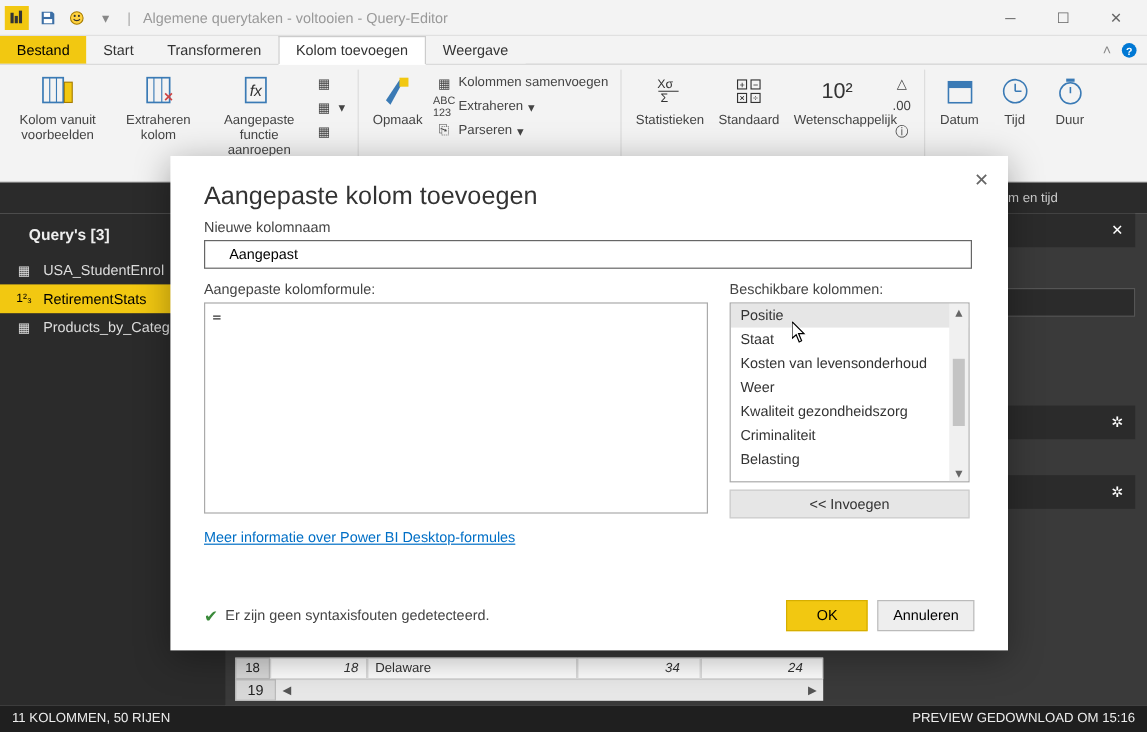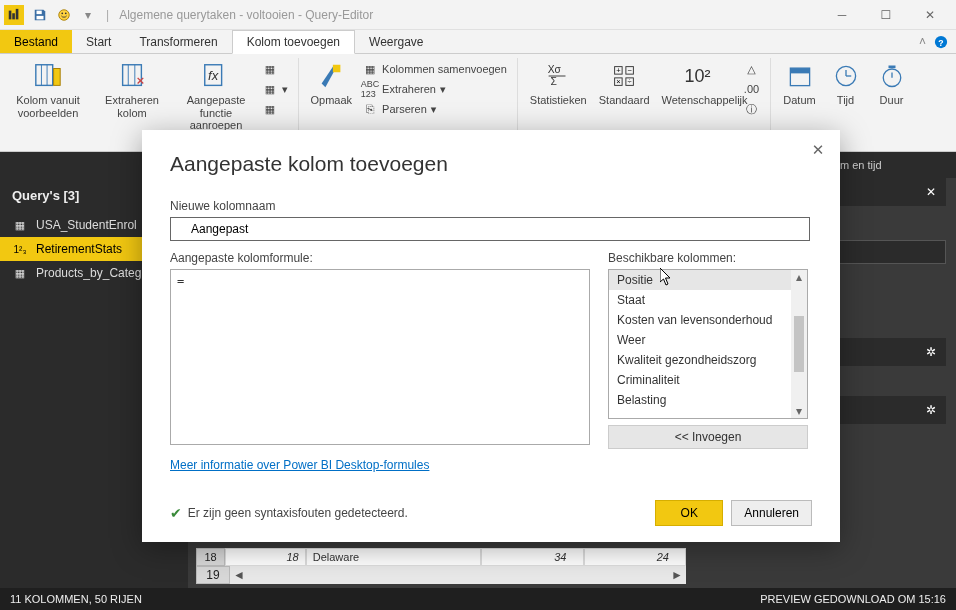--- a/index.html
+++ b/index.html
@@ -32,21 +32,21 @@
 .rstack { display:flex; flex-direction:column; gap:2px; padding-top:2px; }
 .rsmall { display:flex; align-items:center; gap:4px; font-size:11px; color:#444; padding:1px 4px; }
 .rsmall .sico { width:16px; height:16px; display:flex; align-items:center; justify-content:center; }
 
 
 .darkbar { height:26px; background:#2b2b2b; color:#ccc; display:flex; align-items:center; font-size:11px; }
 
 
 .main { position:absolute; top:178px; left:0; right:0; bottom:22px; background:#3a3a3a; display:flex; }
 .sidebar { width:188px; background:#2b2b2b; color:#ddd; }
-.side-hdr { font-weight:600; font-size:13px; padding:10px 12px; color:#eee; }
+.side-hdr { font-weight:600; font-size:13px; padding:10px 24px; color:#eee; }
 .side-item { display:flex; align-items:center; gap:8px; padding:5px 12px; font-size:12px; color:#ddd; }
 .side-item.sel { background:#f2c811; color:#000; }
 .side-item .ti { width:16px; height:12px; display:flex; align-items:center; justify-content:center; font-size:11px; }
 .gridzone { flex:1; background:#3a3a3a; position:relative; }
 .table-hdr-bar { position:absolute; right:10px; top:0; width:258px; height:28px; background:#2b2b2b; display:flex; align-items:center; justify-content:flex-end; color:#fff; padding-right:10px; }
 .prop-box { position:absolute; right:10px; top:62px; width:238px; height:24px; border:1px solid #555; background:#2b2b2b; }
 .gear-row { position:absolute; right:10px; width:248px; height:28px; background:#2b2b2b; display:flex; align-items:center; justify-content:flex-end; padding-right:10px; color:#fff; }
 .gear-row.one { top:160px; }
 .gear-row.two { top:218px; }
 
@@ -60,21 +60,21 @@
 .scrollbar .rn { width:34px; background:#d8d8d8; border:1px solid #bbb; display:flex; align-items:center; justify-content:center; color:#222; }
 .scrollbar .track { flex:1; background:#e8e8e8; display:flex; align-items:center; justify-content:space-between; }
 .scrollbar .arrow { width:18px; height:18px; display:flex; align-items:center; justify-content:center; color:#555; }
 
 
 .statusbar { position:absolute; left:0; right:0; bottom:0; height:22px; background:#1f1f1f; color:#eee; display:flex; align-items:center; font-size:11px; padding:0 10px; justify-content:space-between; }
 
 
 .overlay { position:absolute; top:130px; left:142px; width:698px; height:412px; background:#fff; box-shadow:0 6px 28px rgba(0,0,0,0.35); z-index:100; padding:22px 28px 16px 28px; }
 .dlg-close { position:absolute; top:10px; right:12px; width:20px; height:20px; color:#666; display:flex; align-items:center; justify-content:center; font-size:15px; }
-.dlg-title { font-size:21px; font-weight:400; color:#333; margin-bottom:23px; }
+.dlg-title { font-size:21px; font-weight:400; color:#333; margin-bottom:6px; }
 .dlg-label { font-size:12px; color:#444; margin-bottom:4px; }
 .dlg-input { width:640px; height:24px; border:1px solid #666; padding:0 20px; font-size:12px; }
 .dlg-row { display:flex; gap:18px; margin-top:10px; }
 .dlg-col-l { width:420px; }
 .dlg-col-r { width:210px; }
 .formula-box { width:420px; height:176px; border:1px solid #aaa; padding:4px 6px; font-size:12px; color:#333; font-family:Consolas,monospace; resize:none; }
 .avail-list { width:200px; height:150px; border:1px solid #aaa; overflow:hidden; position:relative; font-size:12px; }
 .avail-item { padding:3px 8px; color:#333; }
 .avail-item.hover { background:#e6e6e6; }
 .avail-scroll { position:absolute; right:0; top:0; width:16px; height:100%; background:#f0f0f0; display:flex; flex-direction:column; align-items:center; justify-content:space-between; color:#666; }

